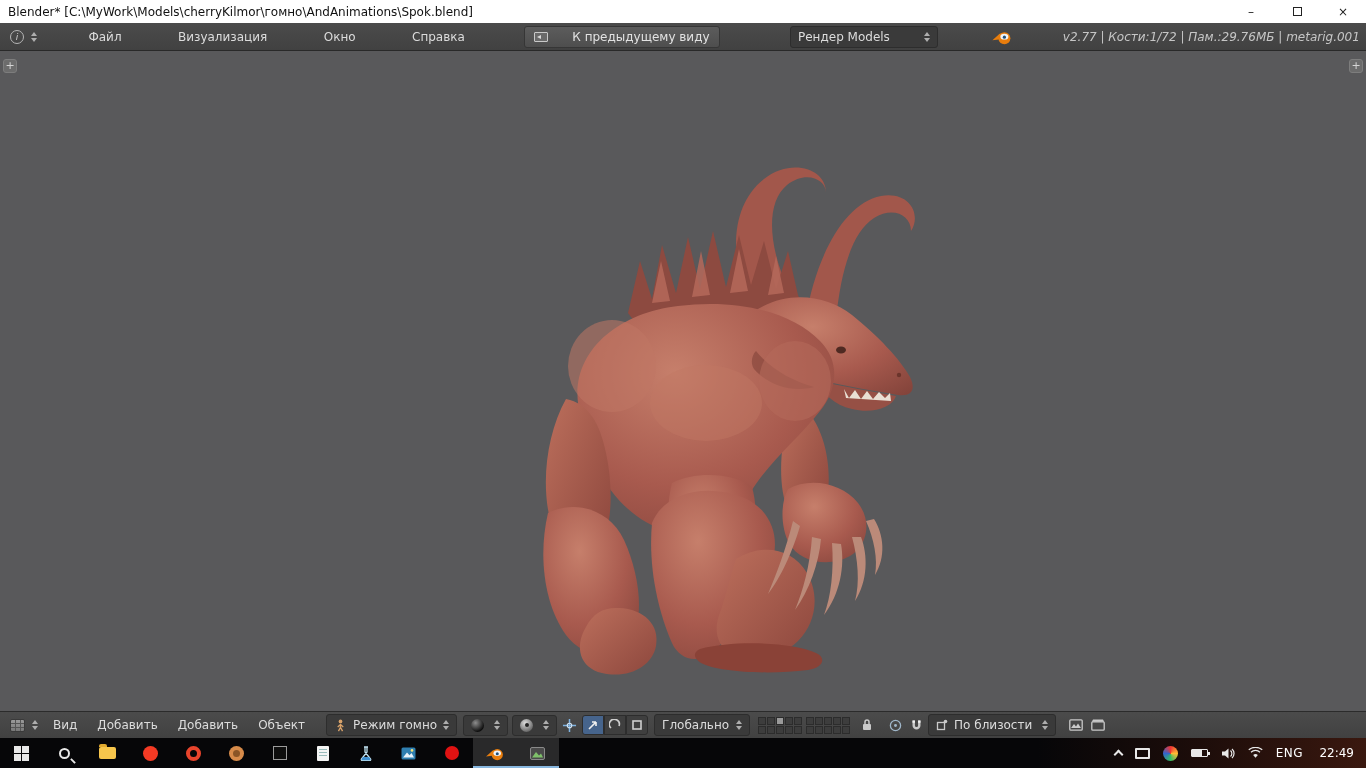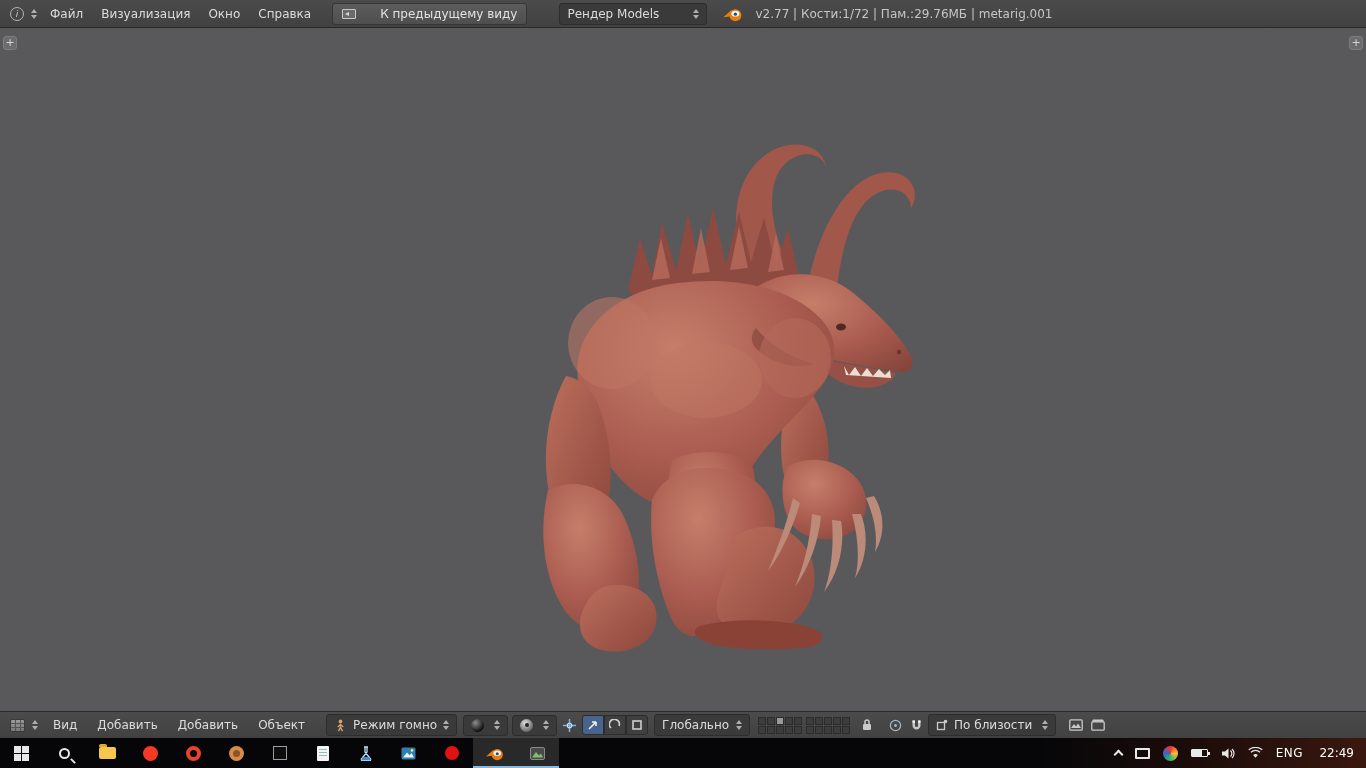--- a/index.html
+++ b/index.html
@@ -9,29 +9,29 @@
 
   
   .titlebar { height:23px; background:#ffffff; display:flex; align-items:center; padding-left:8px; font-size:12px; color:#111; flex:0 0 23px; }
   .titlebar .title { white-space:nowrap; }
   .win-controls { margin-left:auto; display:flex; height:100%; }
   .win-btn { width:46px; height:100%; display:flex; align-items:center; justify-content:center; font-size:12px; color:#222; }
   .max-box { width:9px; height:9px; border:1px solid #222; display:inline-block; }
 
   
   .bheader { background:linear-gradient(#4b4b4b,#414141); display:flex; align-items:center; padding:0 6px; color:#dcdcdc; font-size:12px; }
-  .bheader.top { height:28px; border-bottom:1px solid #292929; flex:0 0 28px; }
+  .bheader.top { height:28px; border-bottom:1px solid #292929; flex:0 0 28px;justify-content:space-between; }
   .bheader.bottom { height:27px; border-top:1px solid #2b2b2b; flex:0 0 27px; gap:2px; }
   .menu-item { padding:4px 9px; white-space:nowrap; }
   .blender-btn { background:linear-gradient(#5c5c5c,#4e4e4e); border:1px solid #363636; border-radius:3px; padding:3px 9px; display:flex; align-items:center; gap:24px; color:#e2e2e2; white-space:nowrap; }
   .blender-dropdown { background:#3a3a3a; border:1px solid #2d2d2d; border-radius:3px; padding:3px 7px; display:flex; align-items:center; gap:6px; white-space:nowrap; }
   .stepper { display:inline-flex; flex-direction:column; align-items:center; gap:2px; margin-left:4px; }
   .tri-up { width:0; height:0; border-left:3px solid transparent; border-right:3px solid transparent; border-bottom:4px solid #aeaeae; }
   .tri-down { width:0; height:0; border-left:3px solid transparent; border-right:3px solid transparent; border-top:4px solid #aeaeae; }
-  .stats { color:#c6c6c6; margin-left:12px; white-space:nowrap; }
+  .stats { color:#c6c6c6; margin-left:12px; white-space:nowrap;font-style:italic; }
 
   .editor-select { display:flex; align-items:center; gap:3px; padding:2px 4px; }
   .info-glyph { width:14px; height:14px; border-radius:50%; border:1px solid #b5b5b5; display:inline-flex; align-items:center; justify-content:center; font-size:9px; color:#cfcfcf; font-style:italic; }
   .info-glyph::before { content:"i"; }
   .screen-icon { width:14px; height:10px; border:1px solid #c9c9c9; border-radius:1px; position:relative; background:#6a6a6a; }
   .screen-icon::after { content:""; position:absolute; left:2px; top:2px; border-top:2px solid transparent; border-bottom:2px solid transparent; border-right:4px solid #d8d8d8; }
 
   
   .viewport { flex:1 1 auto; position:relative; background:#59595b; overflow:hidden; }
   .model { position:absolute; left:0; top:0; }
@@ -86,20 +86,30 @@
   .battery { width:17px; height:8px; border:1px solid #e8e8e8; border-radius:1px; position:relative; background:linear-gradient(90deg,#e8e8e8 0 70%,transparent 70%); }
   .battery::after { content:""; position:absolute; right:-3px; top:1.5px; width:2px; height:3px; background:#e8e8e8; }
   .lang { letter-spacing:.5px; }
   .clock { min-width:38px; text-align:right; }
 </style>
 </head>
 <body>
 
 <div class="screen">
 
+  <header class="titlebar">
+    <span class="title">Blender* [C:\MyWork\Models\cherryKilmor\гомно\AndAnimations\Spok.blend]</span>
+    <div class="win-controls">
+      <button class="win-btn">–</button>
+      <button class="win-btn">
+          <span class="max-box"></span>
+        </button>
+      <button class="win-btn">×</button>
+    </div>
+  </header>
 
   <div class="bheader top">
     <div class="editor-select">
       <span class="info-glyph"></span>
       <span class="stepper">
           <span class="tri-up"></span>
           <span class="tri-down"></span>
         </span>
     </div>
     <span class="menu-item">Файл</span>

